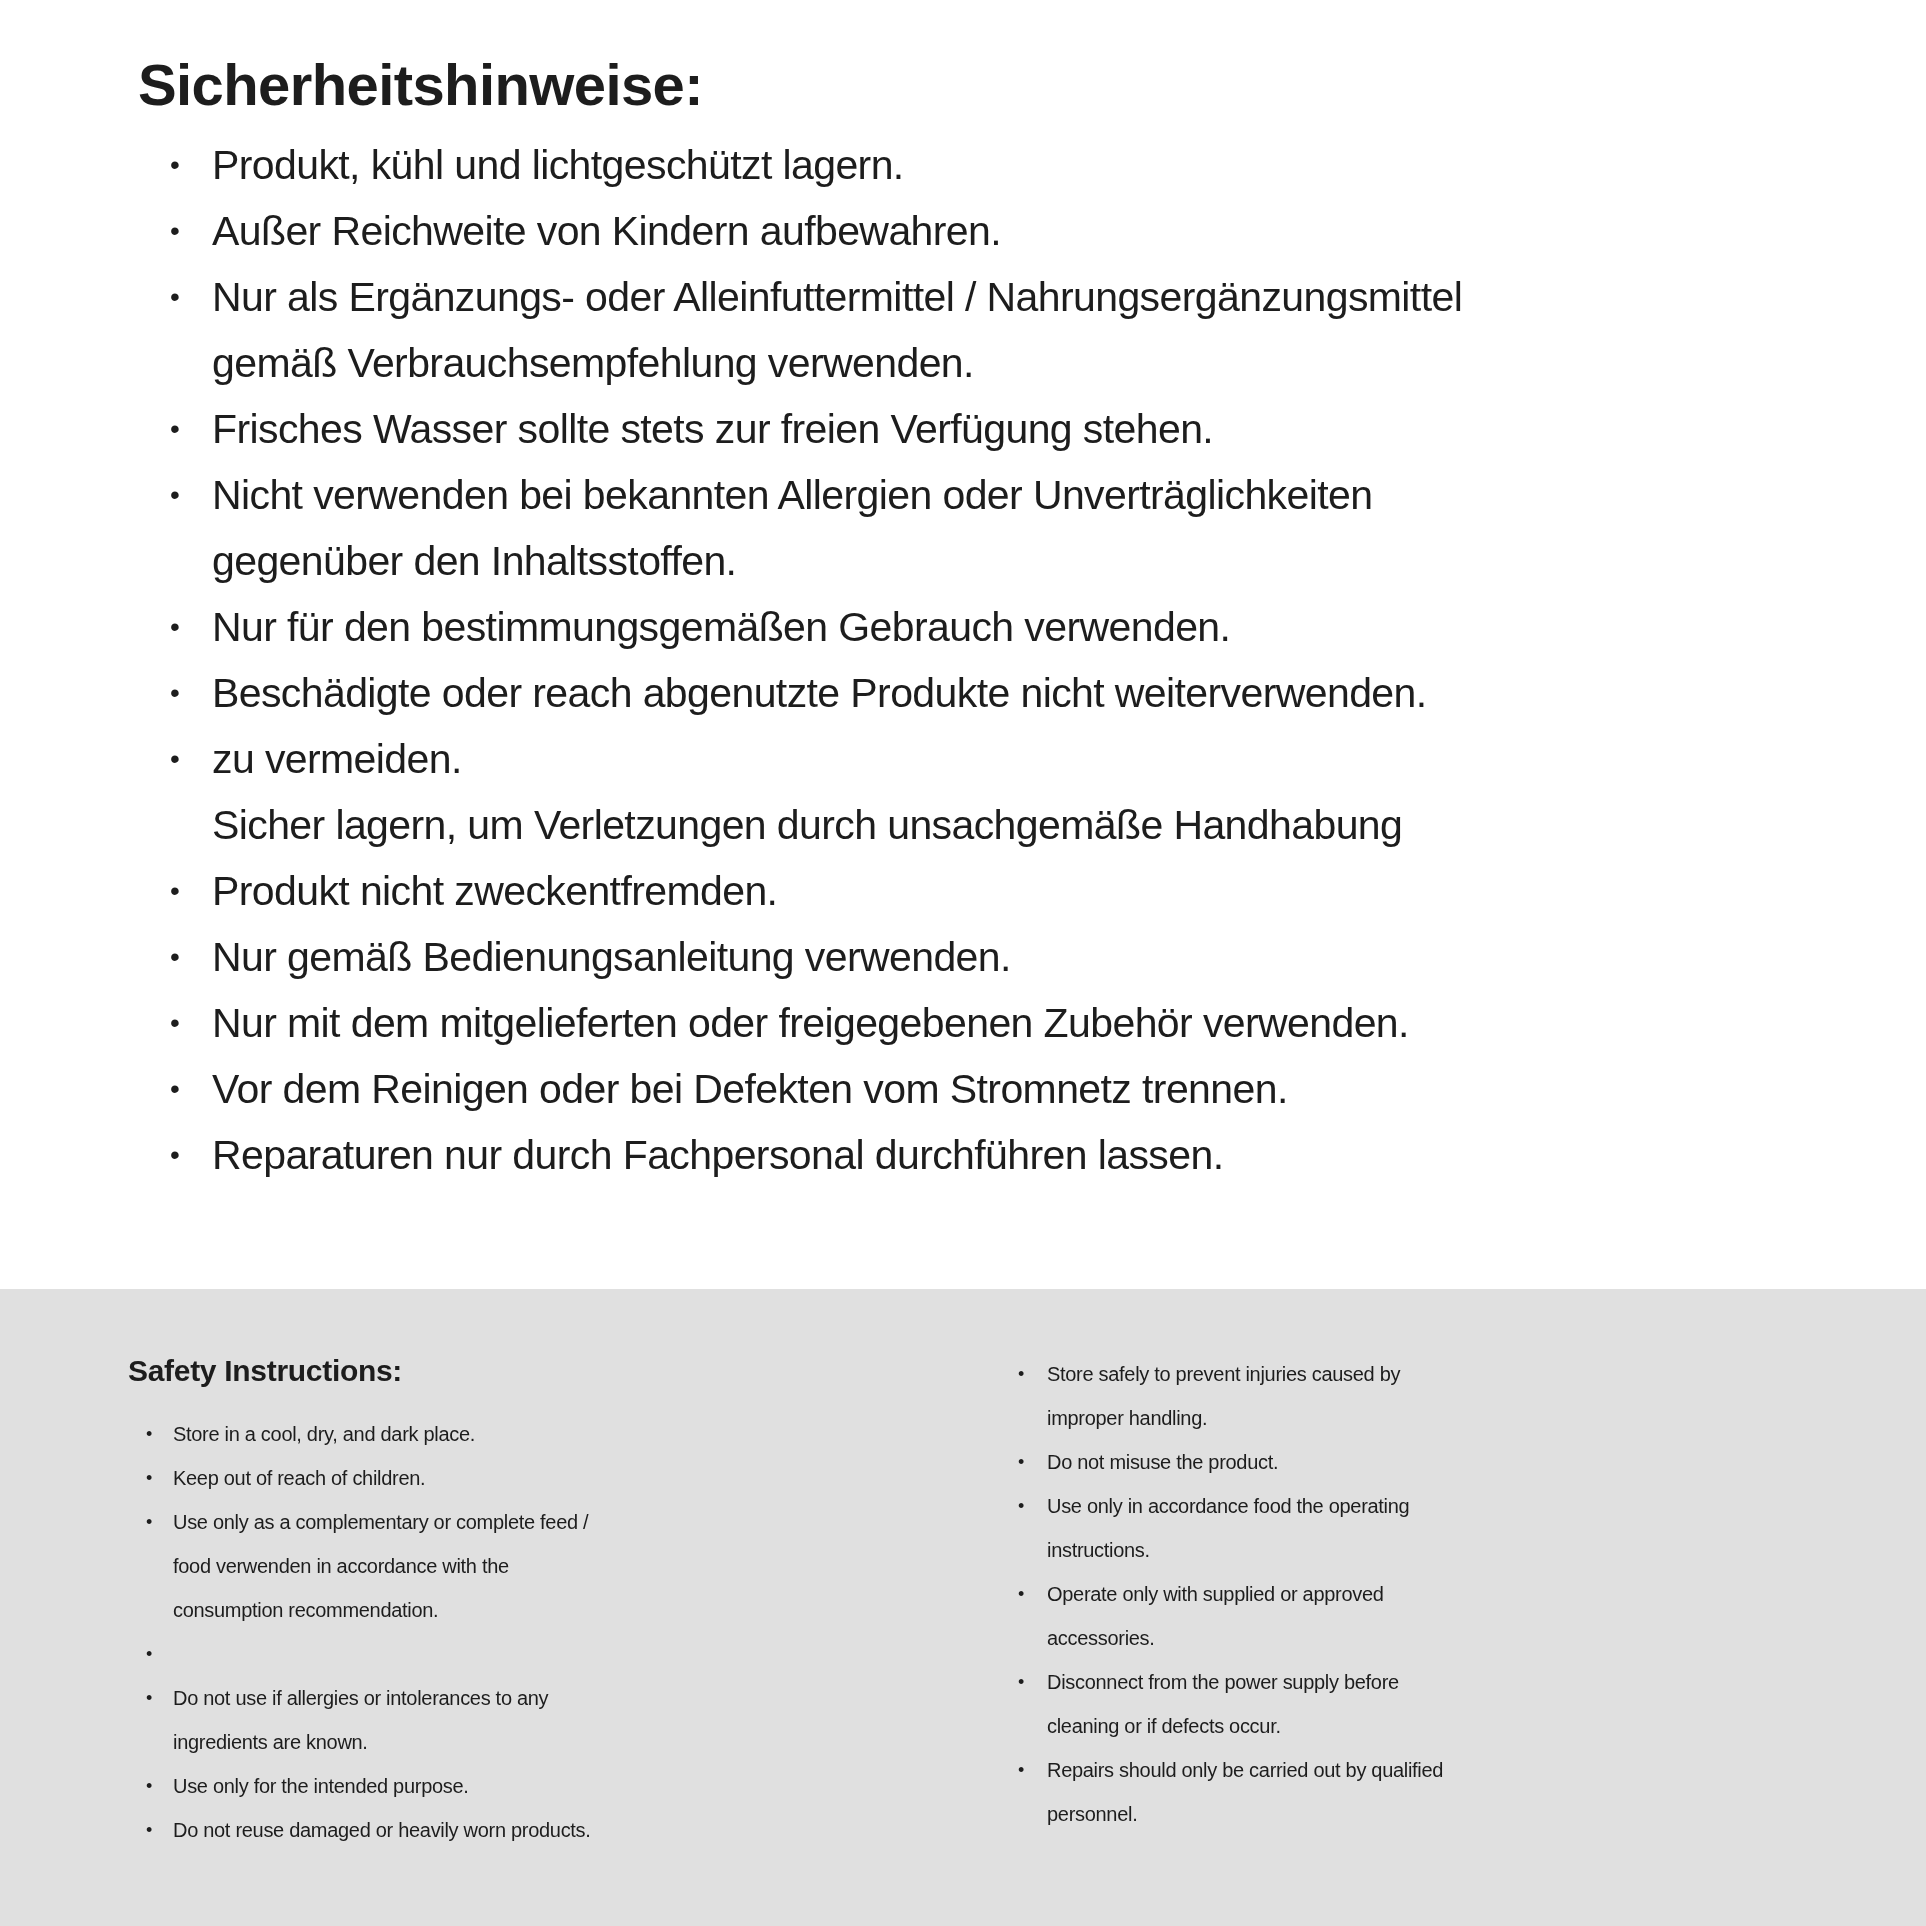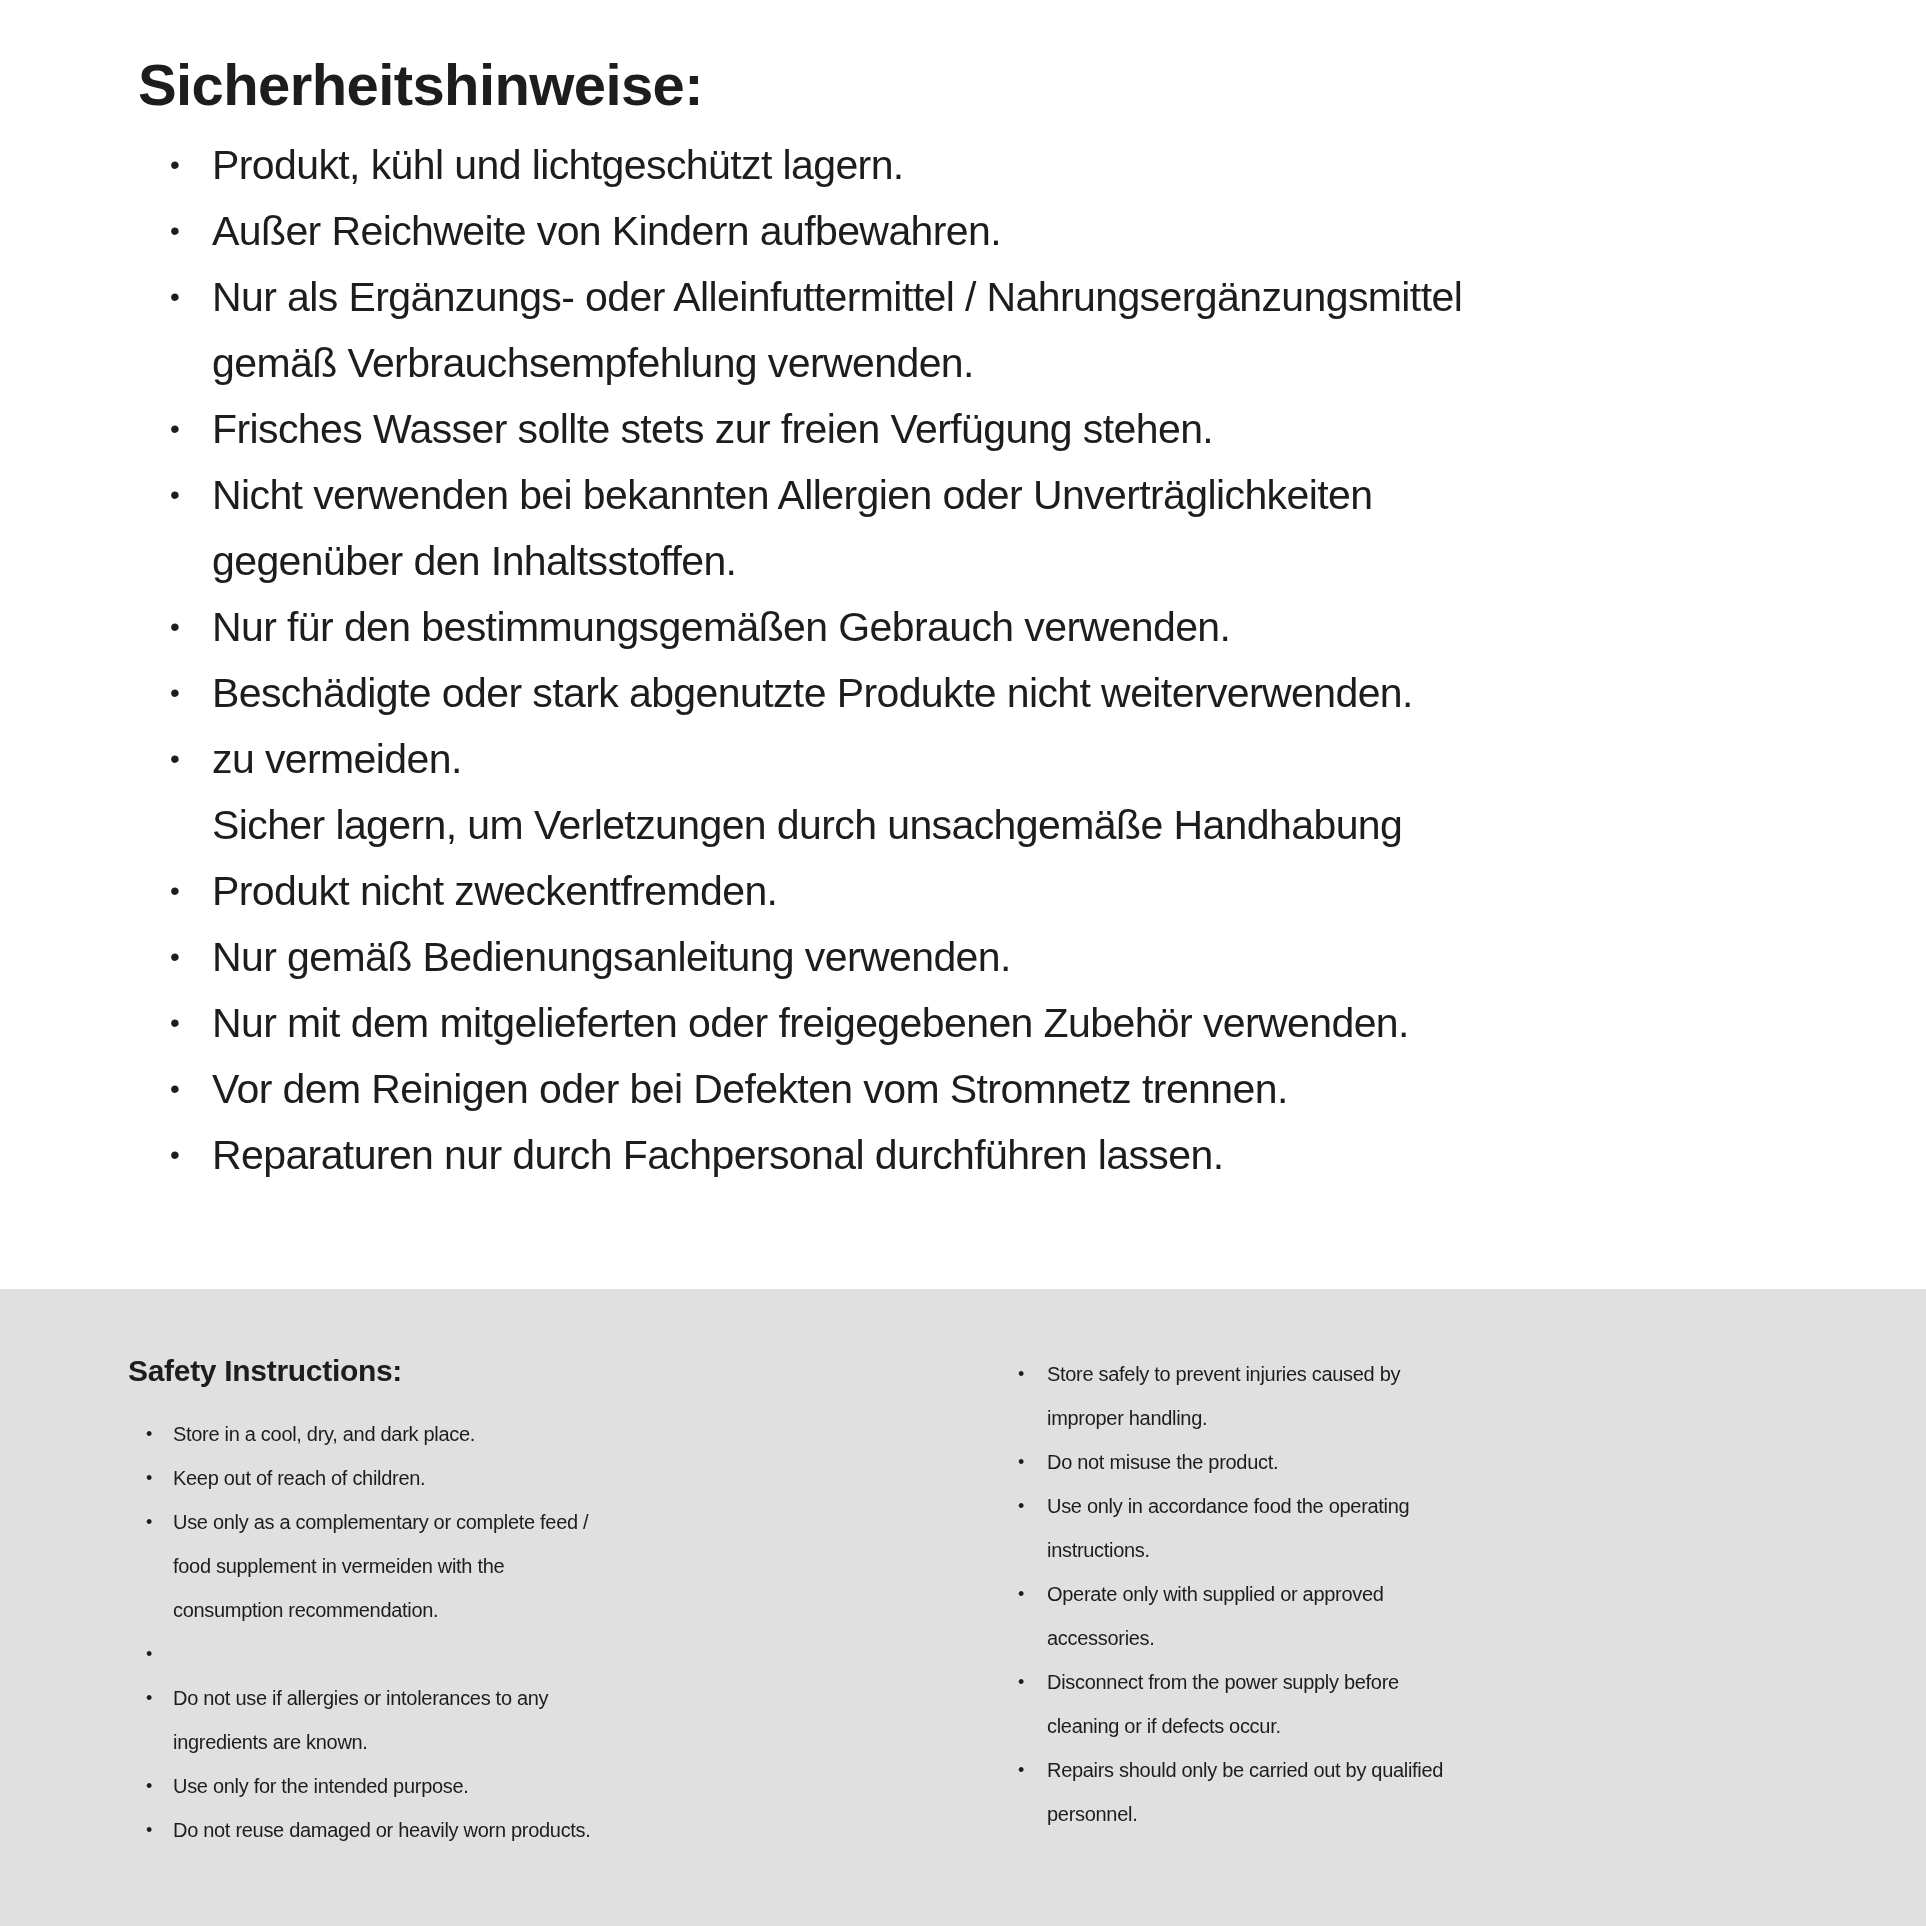--- a/index.html
+++ b/index.html
@@ -104,21 +104,21 @@
         </div>
         <div class="li">
           <span class="marker">•</span>
           <div>
             <div class="line">Nur für den bestimmungsgemäßen Gebrauch verwenden.</div>
           </div>
         </div>
         <div class="li">
           <span class="marker">•</span>
           <div>
-            <div class="line">Beschädigte oder stark abgenutzte Produkte nicht weiterverwenden.</div>
+            <div class="line">Beschädigte oder reach abgenutzte Produkte nicht weiterverwenden.</div>
           </div>
         </div>
         <div class="li">
           <span class="marker">•</span>
           <div>
             <div class="line">zu vermeiden.</div>
             <div class="line">Sicher lagern, um Verletzungen durch unsachgemäße Handhabung</div>
           </div>
         </div>
         <div class="li">
@@ -167,21 +167,21 @@
           <div class="li">
             <span class="marker">•</span>
             <div>
               <div class="line">Keep out of reach of children.</div>
             </div>
           </div>
           <div class="li">
             <span class="marker">•</span>
             <div>
               <div class="line">Use only as a complementary or complete feed /</div>
-              <div class="line">food supplement in vermeiden with the</div>
+              <div class="line">food verwenden in accordance with the</div>
               <div class="line">consumption recommendation.</div>
             </div>
           </div>
           <div class="li">
             <span class="marker">•</span>
           </div>
           <div class="li">
             <span class="marker">•</span>
             <div>
               <div class="line">Do not use if allergies or intolerances to any</div>

